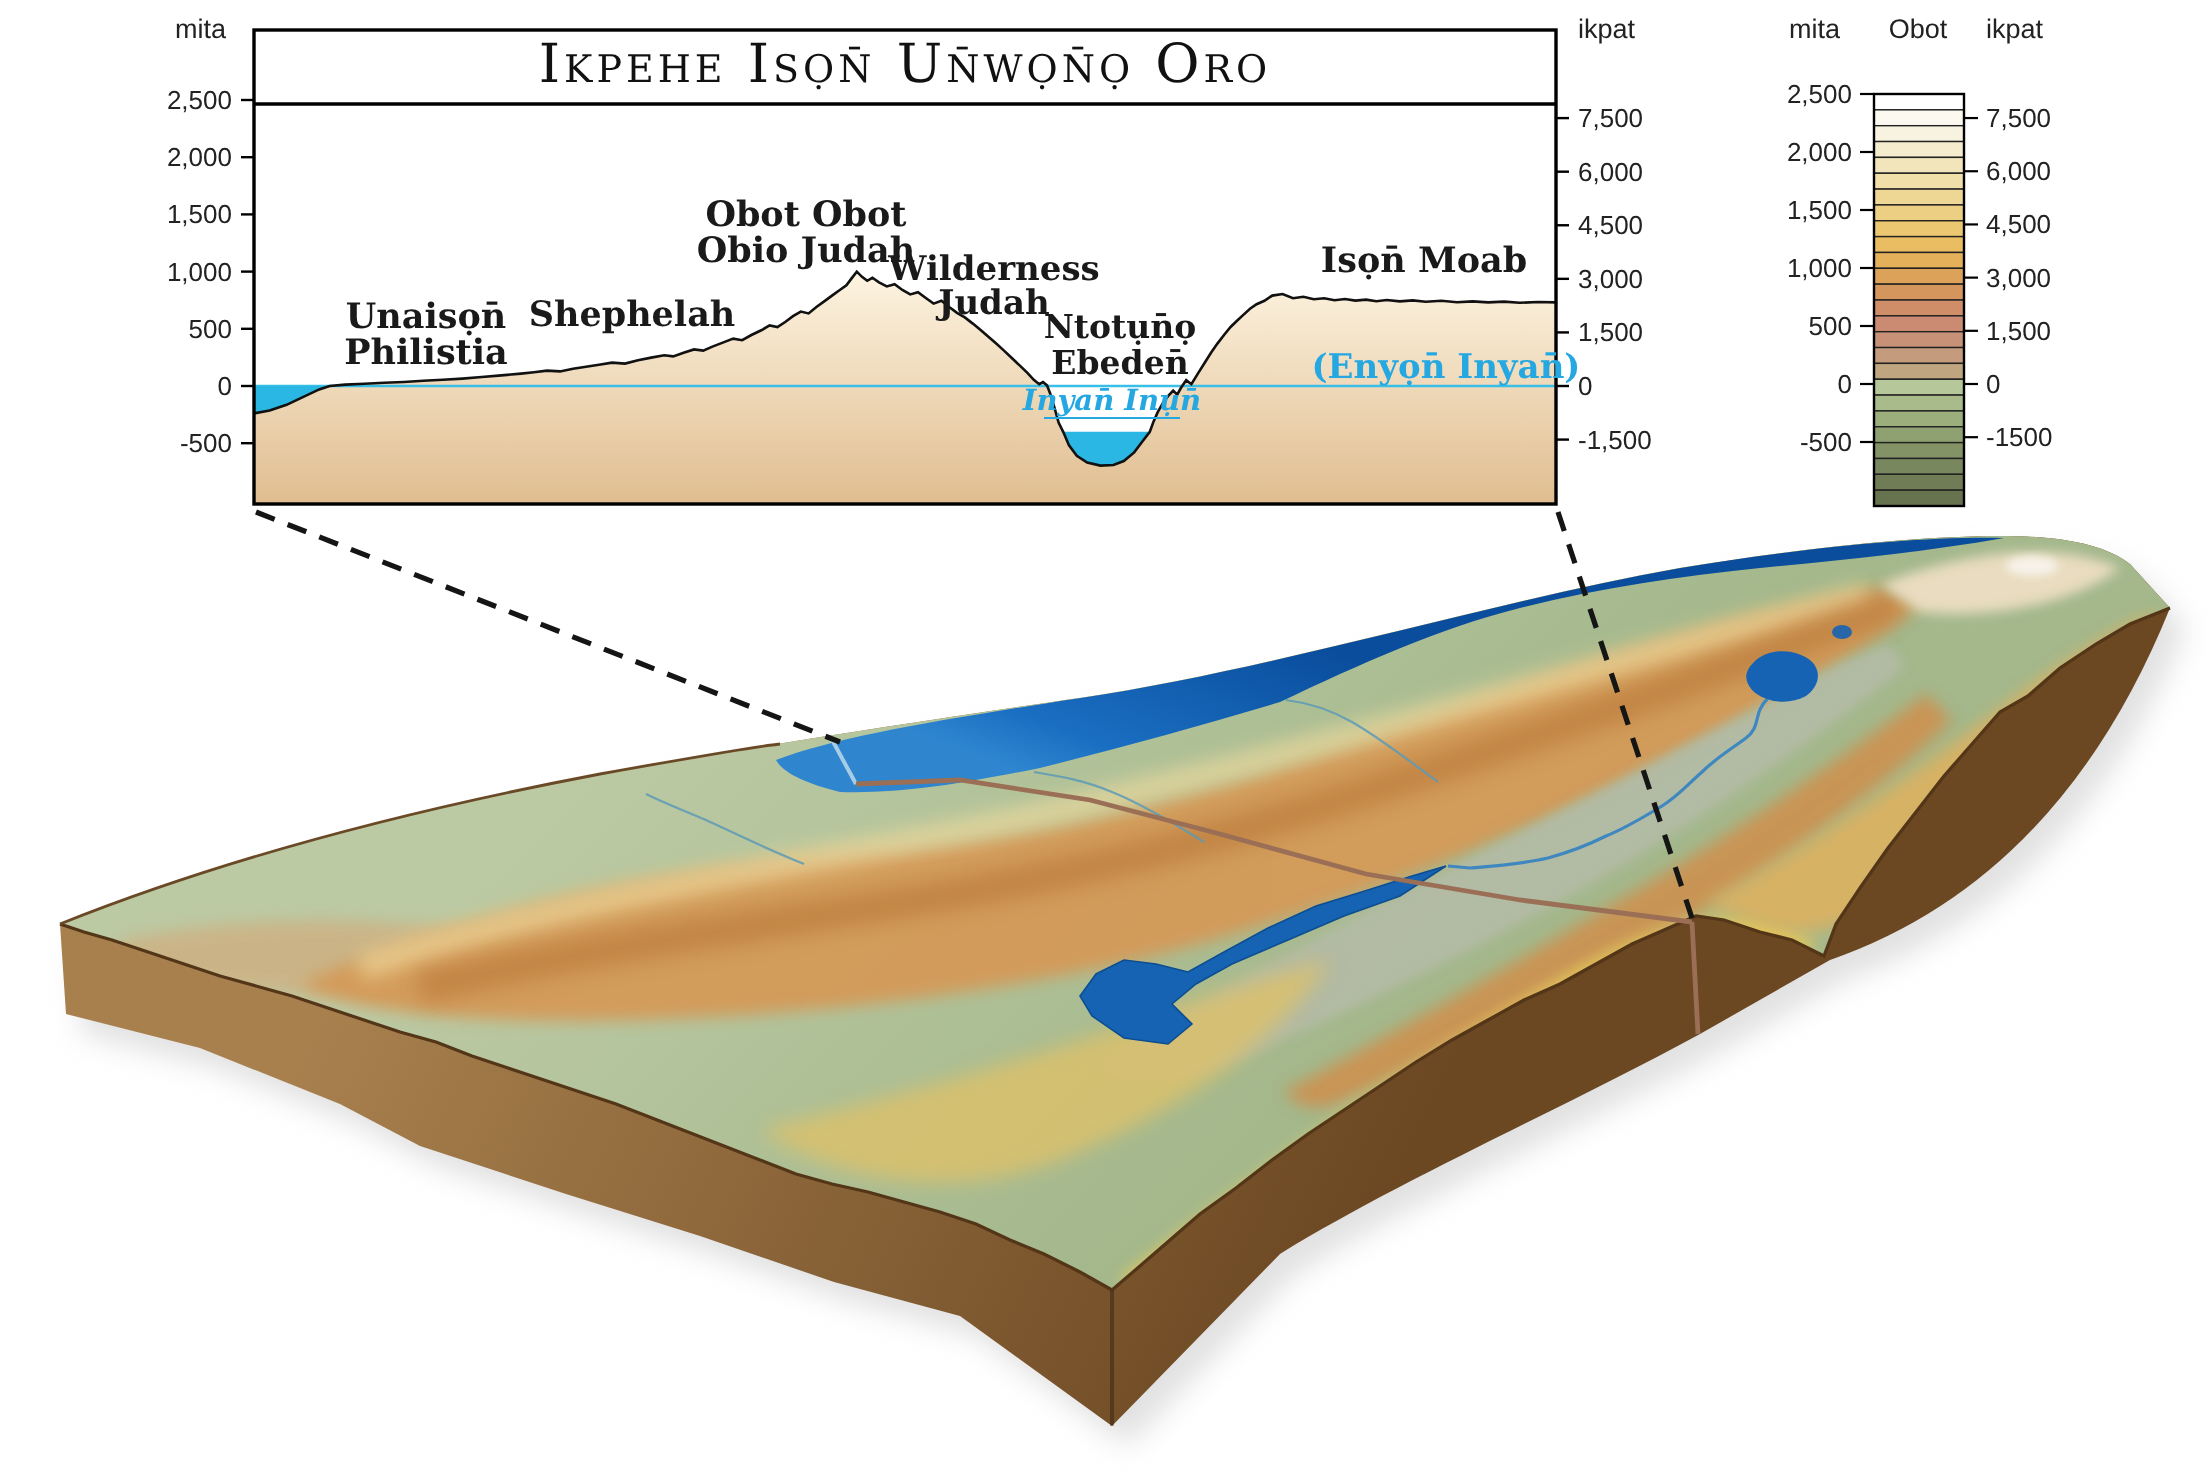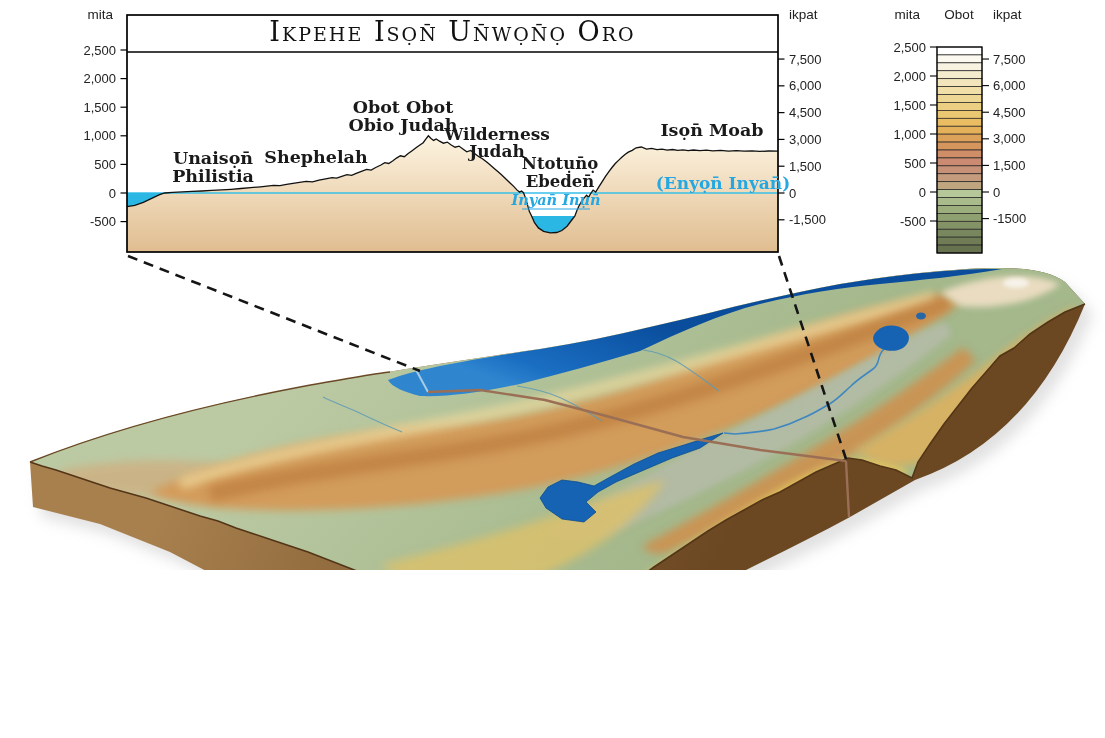--- a/index.html
+++ b/index.html
@@ -1,16 +1,16 @@
 <!DOCTYPE html>
 <html><head>
 <meta charset="utf-8">
 <style>
   html,body{margin:0;padding:0;background:#ffffff;}
-  .stage{position:relative;width:1105px;height:570px;overflow:hidden;background:#fff;
+  .stage{position:relative;width:1105px;height:738px;overflow:hidden;background:#fff;
          font-family:"Liberation Sans",sans-serif;}
   svg{position:absolute;left:0;top:0;}
   #map-svg{left:0;top:0;}
   #chart-svg{left:0;top:0;}
   #legend-svg{left:870px;top:0;}
   text{user-select:none;}
   .tickLabel{font-family:"Liberation Sans",sans-serif;font-size:13px;fill:#222;}
   .unitLabel{font-family:"Liberation Sans",sans-serif;font-size:13.5px;fill:#222;}
   .annSerif{font-family:"DejaVu Serif","Liberation Serif",serif;font-weight:bold;}
   .chartTitle{font-family:"DejaVu Serif","Liberation Serif",serif;font-variant:small-caps;

